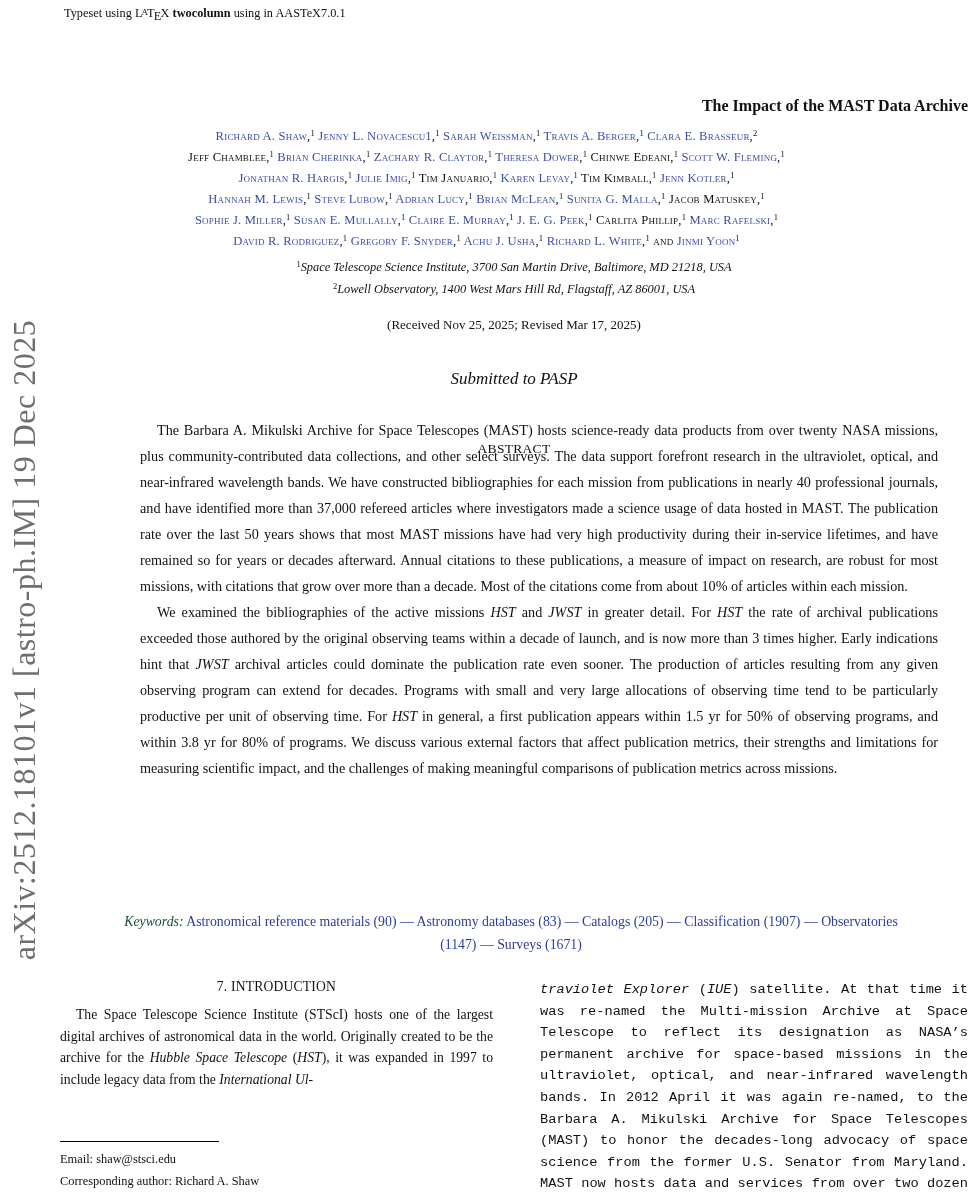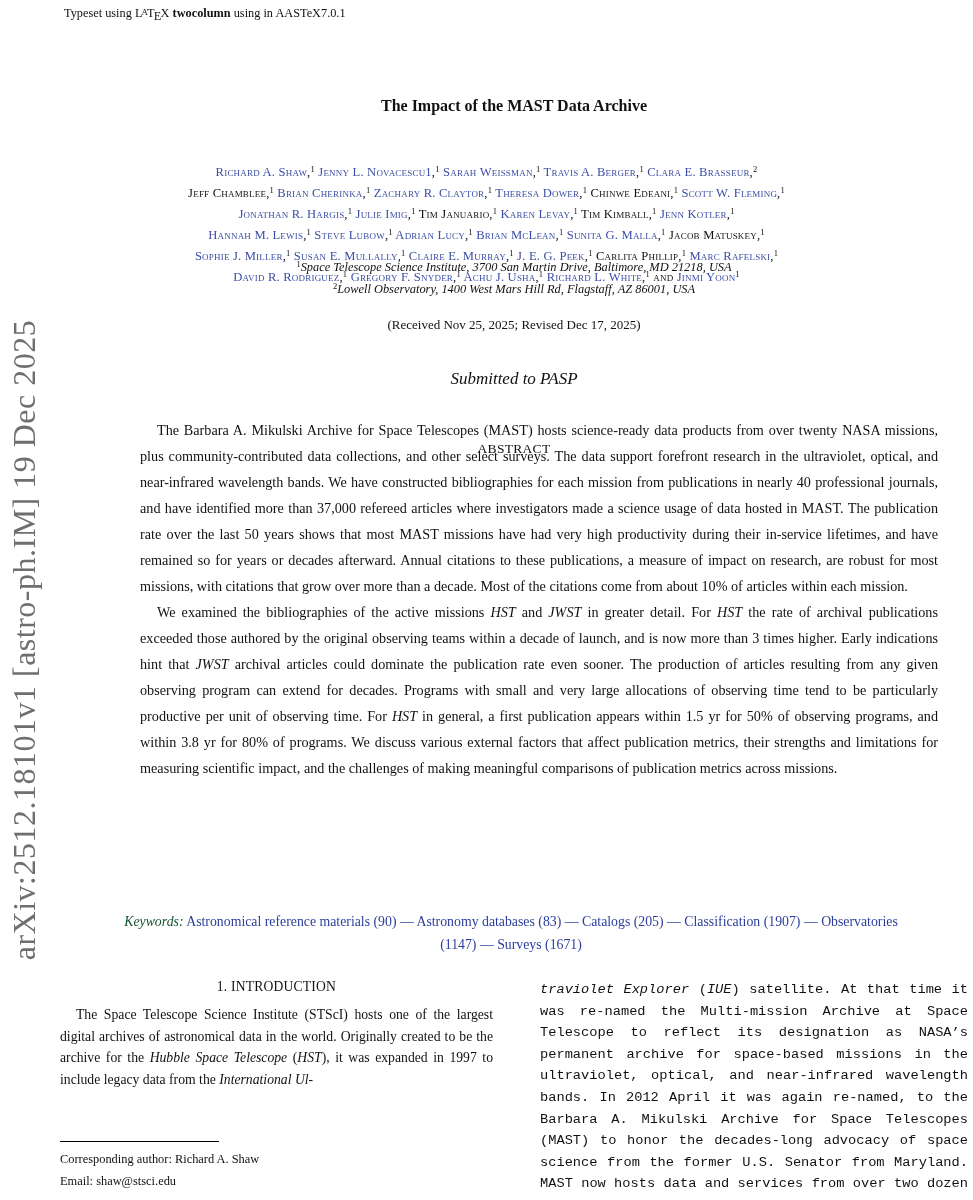--- a/index.html
+++ b/index.html
@@ -18,26 +18,26 @@
 
   
   .top-header{position:absolute;top:4px;left:64px;font-size:12.3px;line-height:17px;}
   .draft-line{font-variant:small-caps;letter-spacing:.4px;}
   .latex-logo span{display:inline-block;}
   .latex-a{font-size:.72em;vertical-align:.28em;margin:0 -.1em;}
   .latex-e{vertical-align:-.24em;margin:0 -.06em;}
 
   .title{
     position:absolute;top:97px;left:60px;width:908px;margin:0;
-    text-align:center;font-size:16px;font-weight:bold;
+    text-align:right;font-size:16px;font-weight:bold;
   }
 
   .authors{
     position:absolute;top:126px;left:15px;width:943px;text-align:center;
-    font-variant:small-caps;font-size:12.6px;line-height:21px;letter-spacing:.2px;margin-top:36px;
+    font-variant:small-caps;font-size:12.6px;line-height:21px;letter-spacing:.2px;
   }
   .author-line{white-space:nowrap;}
   .sup{font-size:8.5px;vertical-align:.45em;line-height:0;font-variant:normal;}
 
   .affils{
     position:absolute;top:256px;left:60px;width:908px;text-align:center;
     font-size:12.4px;line-height:22px;
   }
   .affil-text{font-style:italic;}
 
@@ -90,40 +90,40 @@
       <div class="author-line"><span style="color: rgb(59, 78, 164);">Hannah M. Lewis</span><span>,</span><span class="sup">1</span> <span style="color: rgb(59, 78, 164);">Steve Lubow</span><span>,</span><span class="sup">1</span> <span style="color: rgb(59, 78, 164);">Adrian Lucy</span><span>,</span><span class="sup">1</span> <span style="color: rgb(59, 78, 164);">Brian McLean</span><span>,</span><span class="sup">1</span> <span style="color: rgb(59, 78, 164);">Sunita G. Malla</span><span>,</span><span class="sup">1</span> <span>Jacob Matuskey</span><span>,</span><span class="sup">1</span></div>
       <div class="author-line"><span style="color: rgb(59, 78, 164);">Sophie J. Miller</span><span>,</span><span class="sup">1</span> <span style="color: rgb(59, 78, 164);">Susan E. Mullally</span><span>,</span><span class="sup">1</span> <span style="color: rgb(59, 78, 164);">Claire E. Murray</span><span>,</span><span class="sup">1</span> <span style="color: rgb(59, 78, 164);">J. E. G. Peek</span><span>,</span><span class="sup">1</span> <span>Carlita Phillip</span><span>,</span><span class="sup">1</span> <span style="color: rgb(59, 78, 164);">Marc Rafelski</span><span>,</span><span class="sup">1</span></div>
       <div class="author-line"><span style="color: rgb(59, 78, 164);">David R. Rodriguez</span><span>,</span><span class="sup">1</span> <span style="color: rgb(59, 78, 164);">Gregory F. Snyder</span><span>,</span><span class="sup">1</span> <span style="color: rgb(59, 78, 164);">Achu J. Usha</span><span>,</span><span class="sup">1</span> <span style="color: rgb(59, 78, 164);">Richard L. White</span><span>,</span><span class="sup">1</span> <span>and </span><span style="color: rgb(59, 78, 164);">Jinmi Yoon</span><span class="sup">1</span></div>
     </div>
 
   <div class="affils" id="affils">
       <div><span class="sup">1</span><span class="affil-text">Space Telescope Science Institute, 3700 San Martin Drive, Baltimore, MD 21218, USA</span></div>
       <div><span class="sup">2</span><span class="affil-text">Lowell Observatory, 1400 West Mars Hill Rd, Flagstaff, AZ 86001, USA</span></div>
     </div>
 
-  <div class="received">(Received Nov 25, 2025; Revised Dec 17, 2025)</div>
+  <div class="received">(Received Nov 25, 2025; Revised Mar 17, 2025)</div>
   <div class="submitted">Submitted to PASP</div>
 
   <div class="abs-heading">ABSTRACT</div>
   <div class="abstract" id="abstract">
       <p><span>The Barbara A. Mikulski Archive for Space Telescopes (MAST) hosts science-ready data products from over twenty NASA missions, plus community-contributed data collections, and other select surveys. The data support forefront research in the ultraviolet, optical, and near-infrared wavelength bands. We have constructed bibliographies for each mission from publications in nearly 40 professional journals, and have identified more than 37,000 refereed articles where investigators made a science usage of data hosted in MAST. The publication rate over the last 50 years shows that most MAST missions have had very high productivity during their in-service lifetimes, and have remained so for years or decades afterward. Annual citations to these publications, a measure of impact on research, are robust for most missions, with citations that grow over more than a decade. Most of the citations come from about 10% of articles within each mission.</span></p>
       <p><span>We examined the bibliographies of the active missions </span><span class="it">HST</span><span> and </span><span class="it">JWST</span><span> in greater detail. For </span><span class="it">HST</span><span> the rate of archival publications exceeded those authored by the original observing teams within a decade of launch, and is now more than 3 times higher. Early indications hint that </span><span class="it">JWST</span><span> archival articles could dominate the publication rate even sooner. The production of articles resulting from any given observing program can extend for decades. Programs with small and very large allocations of observing time tend to be particularly productive per unit of observing time. For </span><span class="it">HST</span><span> in general, a first publication appears within 1.5 yr for 50% of observing programs, and within 3.8 yr for 80% of programs. We discuss various external factors that affect publication metrics, their strengths and limitations for measuring scientific impact, and the challenges of making meaningful comparisons of publication metrics across missions.</span></p>
     </div>
 
   <div class="keywords" id="keywords"><span class="kw-label">Keywords:</span> <span class="kw-link" style="color: rgb(44, 62, 156);">Astronomical reference materials (90)</span><span style="color: rgb(44, 62, 156);"> — </span><span class="kw-link" style="color: rgb(44, 62, 156);">Astronomy databases (83)</span><span style="color: rgb(44, 62, 156);"> — </span><span class="kw-link" style="color: rgb(44, 62, 156);">Catalogs (205)</span><span style="color: rgb(44, 62, 156);"> — </span><span class="kw-link" style="color: rgb(44, 62, 156);">Classification (1907)</span><span style="color: rgb(44, 62, 156);"> — </span><span class="kw-link" style="color: rgb(44, 62, 156);">Observatories (1147)</span><span style="color: rgb(44, 62, 156);"> — </span><span class="kw-link" style="color: rgb(44, 62, 156);">Surveys (1671)</span></div>
 
   <div class="columns">
     <div class="col-left">
-      <div class="sec-heading">1. INTRODUCTION</div>
+      <div class="sec-heading">7. INTRODUCTION</div>
       <p class="body-para indent" id="intro-left"><span>The Space Telescope Science Institute (STScI) hosts one of the largest digital archives of astronomical data in the world. Originally created to be the archive for the </span><span class="it">Hubble Space Telescope</span><span> (</span><span class="it">HST</span><span>), it was expanded in 1997 to include legacy data from the </span><span class="it">International Ul-</span></p>
     </div>
     <div class="col-right">
       <p class="body-para" id="intro-right"><span class="it">traviolet Explorer</span><span> (</span><span class="it">IUE</span><span>) satellite. At that time it was re-named the Multi-mission Archive at Space Telescope to reflect its designation as NASA’s permanent archive for space-based missions in the ultraviolet, optical, and near-infrared wavelength bands. In 2012 April it was again re-named, to the Barbara A. Mikulski Archive for Space Telescopes (MAST) to honor the decades-long advocacy of space science from the former U.S. Senator from Maryland. MAST now hosts data and services from over two dozen NASA and select ground-based ob-</span></p>
     </div>
   </div>
 
   <div class="footnote">
     <div class="fn-rule"></div>
+    <div><span>Email: </span><span class="email">shaw@stsci.edu</span></div>
     <div>Corresponding author: Richard A. Shaw</div>
-    <div><span>Email: </span><span class="email">shaw@stsci.edu</span></div>
   </div>
 
 </div>
 
 </body></html>

